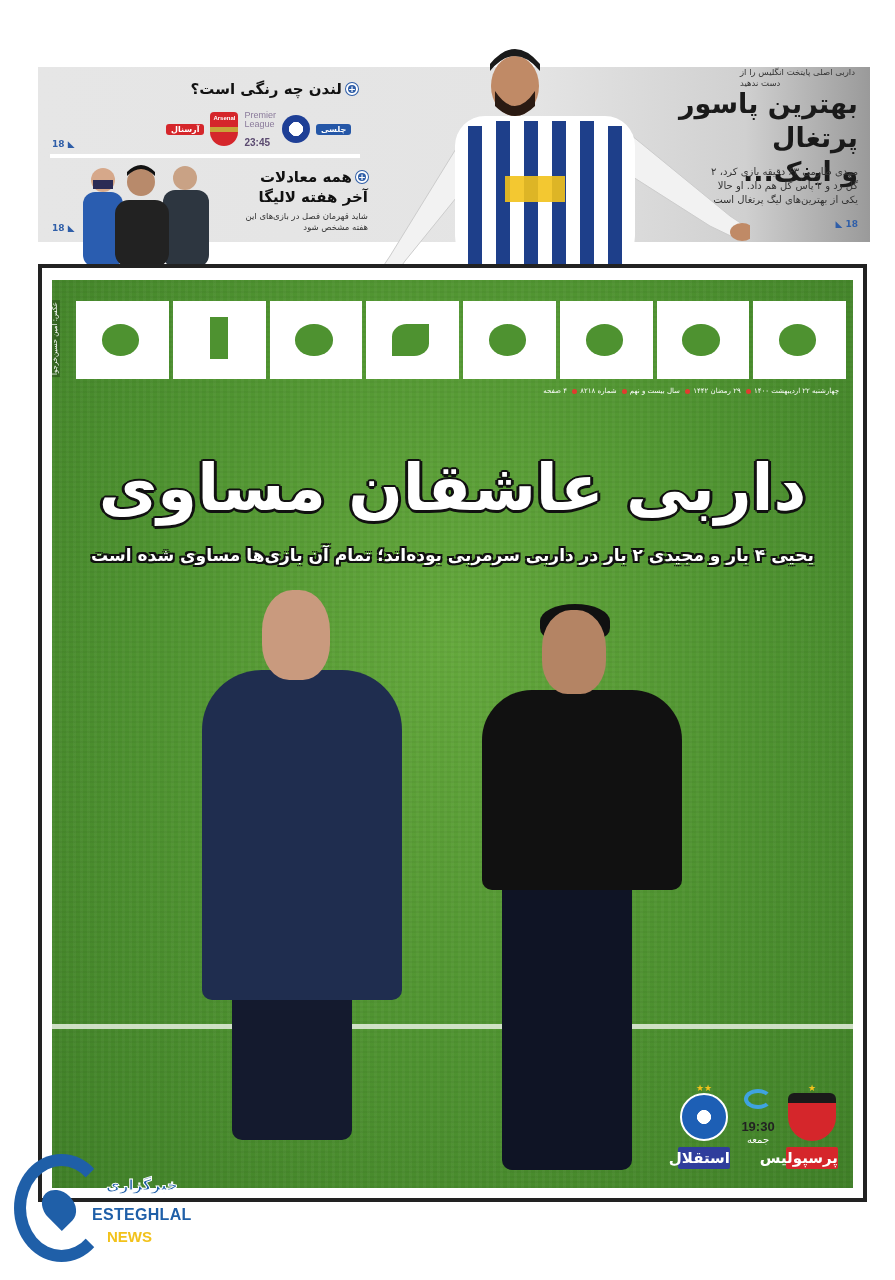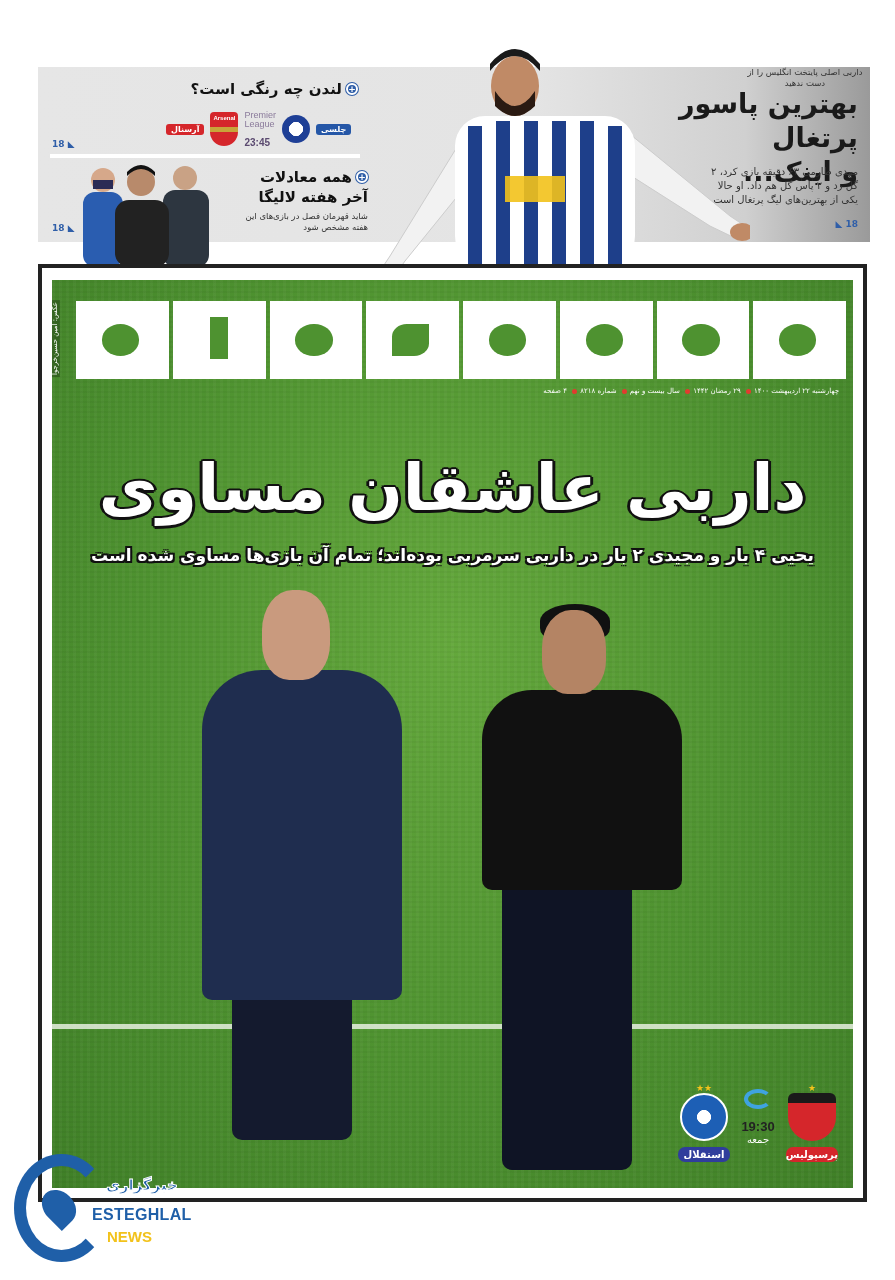--- a/index.html
+++ b/index.html
@@ -77,21 +77,21 @@
   .coach-right .legs{position:absolute;left:20px;top:270px;width:130px;height:290px;background:#0f1425;border-radius:0 0 10px 10px}
 
   
   .match{position:absolute;right:15px;bottom:25px;width:160px;height:80px;direction:rtl}
   .team{position:absolute;top:0;width:52px;text-align:center}
   .team .logo{width:48px;height:48px;margin:0 auto;border-radius:50%}
   .team.per{right:0}
   .team.per .logo{background:linear-gradient(#1a1a1a 0 20%,#d5262b 20%);border-radius:6px 6px 24px 24px}
   .team.est{left:0}
   .team.est .logo{background:radial-gradient(circle,#fff 0 22%,#1d5fb5 23% 100%);border:2px solid #fff}
-  .team .name{margin-top:6px;font-size:10px;color:#fff;border-radius:7px;padding:2px 0;font-weight:bold}
+  .team .name{margin-top:6px;font-size:15px;color:#fff;border-radius:2px;padding:2px 0;font-weight:bold}
   .team.per .name{background:#d5262b}
   .team.est .name{background:#2f3d9c}
   .stars{color:#f2c21b;font-size:9px;line-height:10px;height:10px}
   .mid{position:absolute;left:54px;right:54px;top:6px;text-align:center;color:#222}
   .mid .tv{width:28px;height:20px;margin:0 auto;border:4px solid #3fa3e0;border-right-color:transparent;border-radius:50%}
   .mid .time{font-family:"Liberation Sans",sans-serif;font-weight:bold;font-size:13px;margin-top:10px;direction:ltr}
   .mid .day{font-size:10px;color:#fff}
 
   
   .wm{position:absolute;left:14px;top:1148px;width:170px;height:120px}
@@ -113,21 +113,21 @@
   </div>
   <div class="main-teaser-sub">مهدی طارمی ۶۳ دقیقه بازی کرد، ۲ گل زد و ۲ پاس گل هم داد. او حالا یکی از بهترین‌های لیگ پرتغال است</div>
   <div class="pg" style="right:12px;top:152px"><b>◣</b> <span>18</span></div>
 
   <div class="t-block" style="right:512px;top:12px;width:170px">
     <div class="t-title">
       <span class="plus">+</span>
       <span>لندن چه رنگی است؟</span>
     </div>
   </div>
-  <div class="t-sub" style="left:48px;top:12px;width:130px;text-align:center">داربی اصلی پایتخت انگلیس را از دست ندهید</div>
+  <div class="t-sub" style="left:48px;top:12px;width:130px;text-align:left">داربی اصلی پایتخت انگلیس را از دست ندهید</div>
   <div style="position:absolute;left:128px;top:44px;display:flex;align-items:center;gap:6px;direction:ltr">
     <span class="badge red">آرسنال</span>
     <span class="crest arsenal">
         <span>Arsenal</span>
       </span>
     <span class="pl">
       <span>Premier</span><br>
       <span>League</span>
       <small>23:45</small>
     </span>

